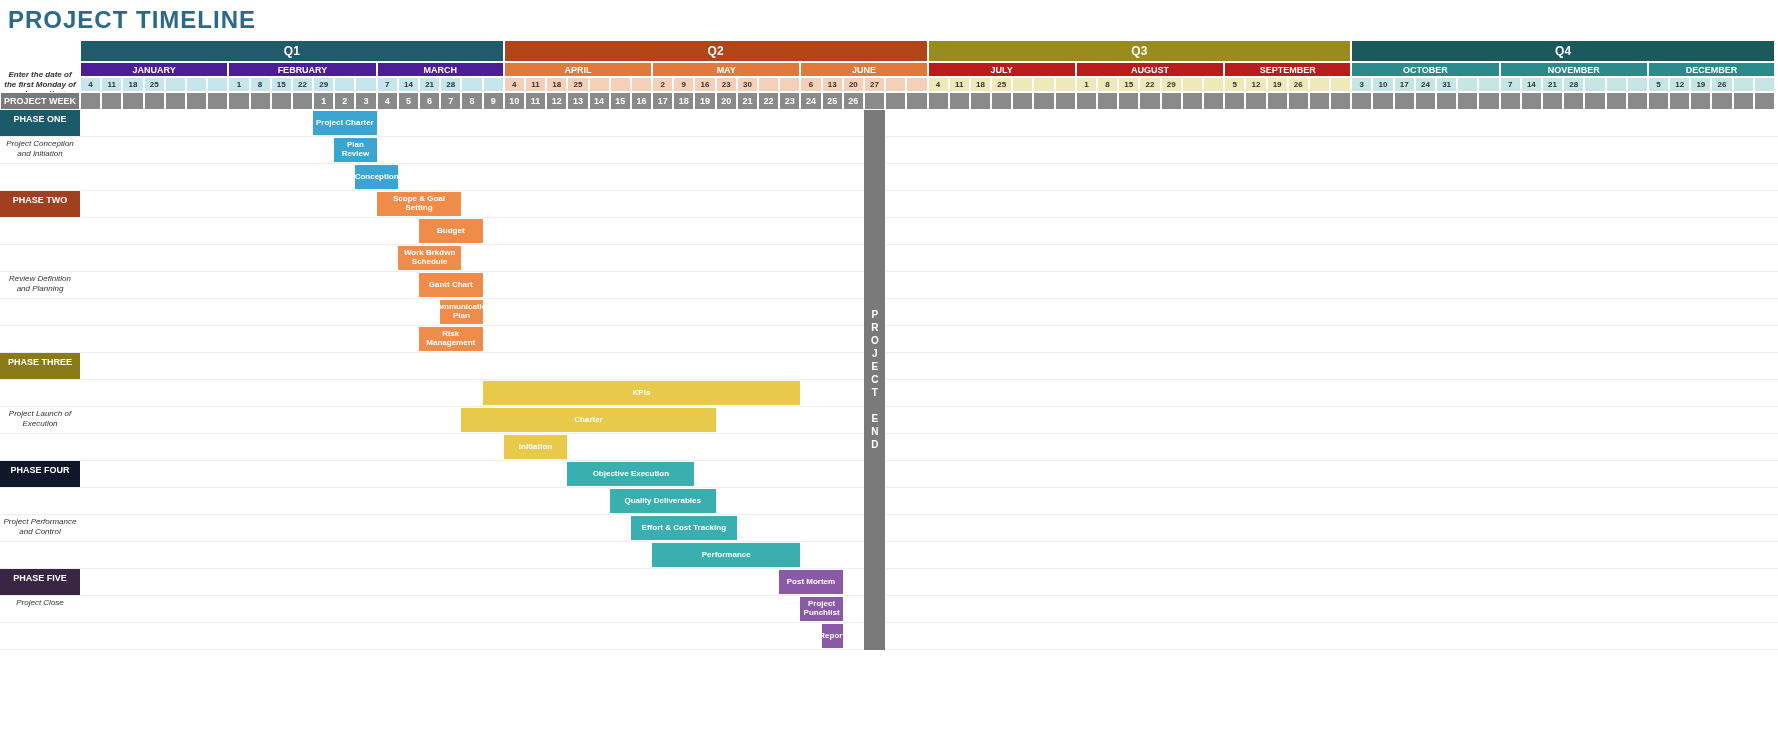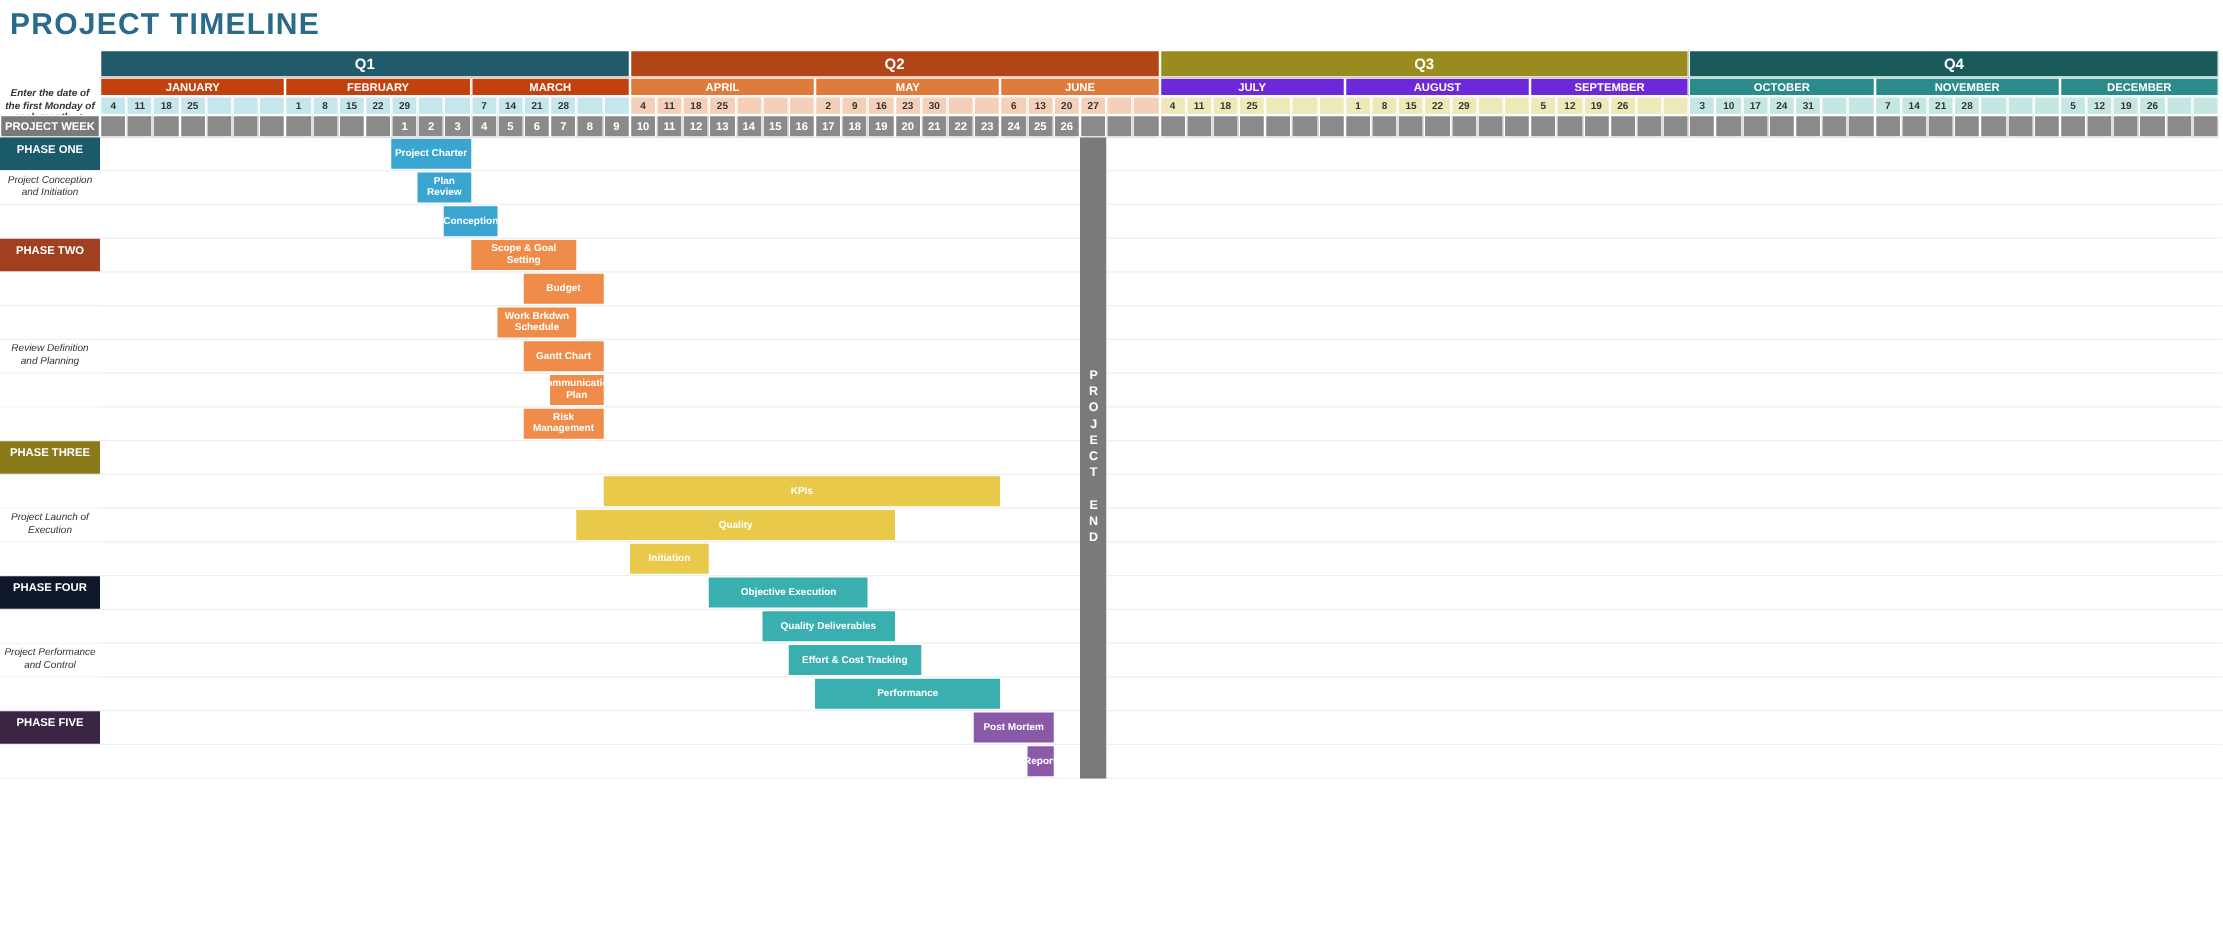--- a/index.html
+++ b/index.html
@@ -7,21 +7,21 @@
 .title{font-size:24px;font-weight:700;color:#2a6a8a;padding:6px 8px;letter-spacing:1px}
 .grid{display:grid;grid-template-columns:80px repeat(80,21.2px)}
 .cell{height:15px;border:1px solid #fff;display:flex;align-items:center;justify-content:center;font-size:8px;color:#fff;font-weight:700}
 .qh{height:22px;font-size:12px}
 .mh{height:15px;font-size:9px}
 .dh{height:15px;font-size:8px}
 .wh{height:18px;background:#8a8a8a;font-size:9px}
 .sidelabel{background:#fff;color:#333;font-size:8px;font-style:italic;text-align:center;line-height:1.2;padding:2px}
 .wlabel{background:#7a7a7a;color:#fff;font-weight:700;font-size:9px}
 .q1{background:#215a6b}.q2{background:#b24518}.q3{background:#9a8b1f}.q4{background:#1a5a5a}
-.m1{background:#c2410c}.m2{background:#e07a3a}.m3{background:#6d28d9}.m4{background:#2b8a8a}
+.m1{background:#4c1d95}.m2{background:#e07a3a}.m3{background:#b91c1c}.m4{background:#2b8a8a}
 .d1{background:#c5e6ec;color:#333}.d2{background:#f5d0b8;color:#333}.d3{background:#eee9b8;color:#333}.d4{background:#c5e6e3;color:#333}
 .phaselabel{color:#fff;font-weight:700;font-size:9px;text-align:center;line-height:1.2;padding:4px}
 .ph1{background:#1a5a6b}.ph2{background:#a04020}.ph3{background:#8a7a1a}.ph4{background:#0f172a}.ph5{background:#3a2545}
 .row{display:grid;grid-template-columns:80px repeat(80,21.2px);height:27px;border-bottom:1px solid #eee}
 .bar{height:24px;display:flex;align-items:center;justify-content:center;color:#fff;font-size:8px;font-weight:600;text-align:center;line-height:1.1;padding:2px;overflow:hidden;margin-top:1px}
 .b1{background:#3aa5d0}.b2{background:#f08c4a}.b3{background:#e8c94a}.b4{background:#3aafaf}.b5{background:#8a5aa8}
 .projectend{background:#7a7a7a;color:#fff;writing-mode:vertical-rl;text-orientation:upright;display:flex;align-items:center;justify-content:center;font-size:10px;font-weight:700;letter-spacing:2px}
 </style>
 </head>
 <body>
@@ -256,21 +256,21 @@
       </div>
       <div class="row">
         <div class="phaselabel ph3" style="grid-row: 1;">PHASE THREE</div>
       </div>
       <div class="row">
         <div class="sidelabel"></div>
         <div class="bar b3" style="grid-column: 21 / span 15;">KPIs</div>
       </div>
       <div class="row">
         <div class="sidelabel">Project Launch of Execution</div>
-        <div class="bar b3" style="grid-column: 20 / span 12;">Quality</div>
+        <div class="bar b3" style="grid-column: 20 / span 12;">Charter</div>
       </div>
       <div class="row">
         <div class="sidelabel"></div>
         <div class="bar b3" style="grid-column: 22 / span 3;">Initiation</div>
       </div>
       <div class="row">
         <div class="phaselabel ph4" style="grid-row: 1;">PHASE FOUR</div>
         <div class="bar b4" style="grid-column: 25 / span 6;">Objective Execution</div>
       </div>
       <div class="row">
@@ -281,20 +281,24 @@
         <div class="sidelabel">Project Performance and Control</div>
         <div class="bar b4" style="grid-column: 28 / span 5;">Effort &amp; Cost Tracking</div>
       </div>
       <div class="row">
         <div class="sidelabel"></div>
         <div class="bar b4" style="grid-column: 29 / span 7;">Performance</div>
       </div>
       <div class="row">
         <div class="phaselabel ph5" style="grid-row: 1;">PHASE FIVE</div>
         <div class="bar b5" style="grid-column: 35 / span 3;">Post Mortem</div>
+      </div>
+      <div class="row">
+        <div class="sidelabel">Project Close</div>
+        <div class="bar b5" style="grid-column: 36 / span 2;">Project Punchlist</div>
       </div>
       <div class="row">
         <div class="sidelabel"></div>
         <div class="bar b5" style="grid-column: 37 / span 1;">Report</div>
       </div>
       <div class="projectend" style="position: absolute; top: 0px; bottom: 0px; left: 864.4px; width: 21px;">PROJECT END</div>
     </div>
   </div>
 
 </body></html>

